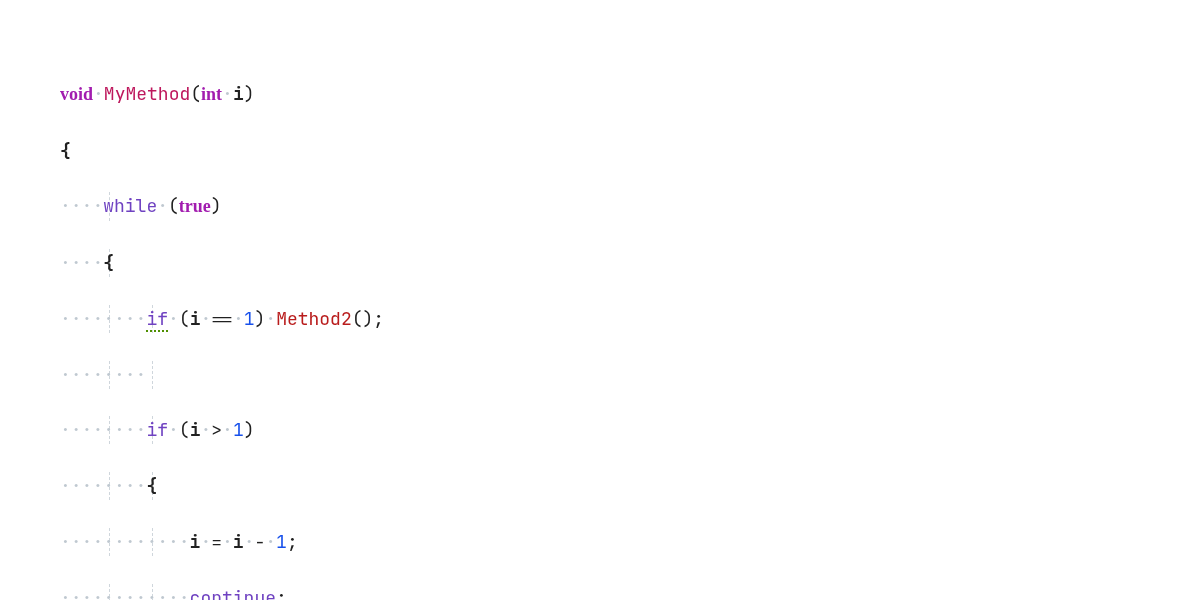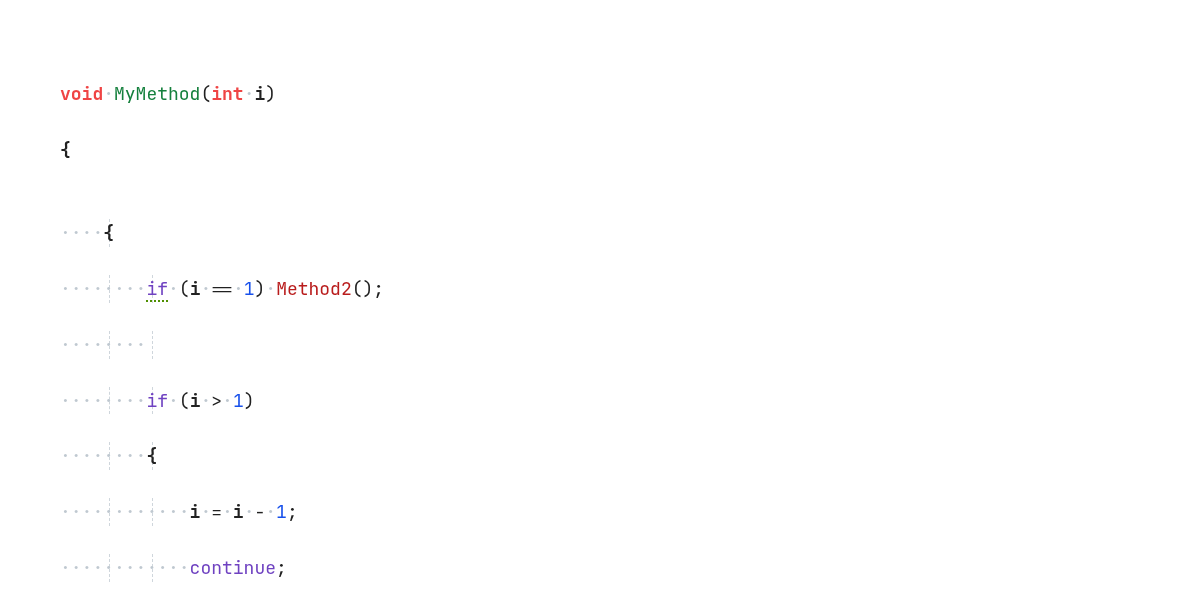--- a/index.html
+++ b/index.html
@@ -21,41 +21,41 @@
   
   .guide {
     position: absolute;
     top: 0;
     bottom: 0;
     border-left: 1px dashed #cfd6dc;
     width: 0;
   }
 
   
-  .kw    { color: #ef4444; font-weight: 400; }      
+  .kw    { color: #a21caf; font-weight: 400; font-family: Liberation Serif, serif; }      
   .kw-flow { color: #6f42c1; }                        
-  .name  { color: #15803d; }                          
+  .name  { color: #be185d; }                          
   .param { color: #212121; font-weight: 600; }
   .paramref { color: #212121; font-weight: 600; }
   .method{ color: #b91c1c; }                          
   .punct { color: #212121; }
   .op    { color: #212121; }
   .num   { color: #1750eb; }
   .brace { color: #212121; font-weight: 400; }
   .underline { border-bottom: 2px dotted #4f8f00; }
   .bold  { font-weight: 600; }
 </style>
 </head>
 <body>
 
 <div class="code-block">
 
 <span class="line"><span class="line-content"><span class="kw bold">void</span><span class="ws">·</span><span class="name">MyMethod</span><span class="punct">(</span><span class="kw bold">int</span><span class="ws">·</span><span class="param bold">i</span><span class="punct">)</span></span></span>
 <span class="line"><span class="line-content"><span class="brace bold">{</span></span></span>
-<span class="line"><span class="guide" style="left:4.5ch"></span></span>
+<span class="line"><span class="guide" style="left:4.5ch"></span><span class="line-content"><span class="ws">····</span><span class="kw-flow">while</span><span class="ws">·</span><span class="punct">(</span><span class="kw bold">true</span><span class="punct">)</span></span></span>
 <span class="line"><span class="guide" style="left:4.5ch"></span><span class="line-content"><span class="ws">····</span><span class="brace bold">{</span></span></span>
 <span class="line"><span class="guide" style="left:4.5ch"></span><span class="guide" style="left:8.5ch"></span><span class="line-content"><span class="ws">········</span><span class="kw-flow underline">if</span><span class="ws">·</span><span class="punct">(</span><span class="paramref bold">i</span><span class="ws">·</span><span class="op">==</span><span class="ws">·</span><span class="num">1</span><span class="punct">)</span><span class="ws">·</span><span class="method">Method2</span><span class="punct">()</span><span class="punct">;</span></span></span>
 <span class="line"><span class="guide" style="left:4.5ch"></span><span class="guide" style="left:8.5ch"></span><span class="line-content"><span class="ws">········</span></span></span>
 <span class="line"><span class="guide" style="left:4.5ch"></span><span class="guide" style="left:8.5ch"></span><span class="line-content"><span class="ws">········</span><span class="kw-flow">if</span><span class="ws">·</span><span class="punct">(</span><span class="paramref bold">i</span><span class="ws">·</span><span class="op">&gt;</span><span class="ws">·</span><span class="num">1</span><span class="punct">)</span></span></span>
 <span class="line"><span class="guide" style="left:4.5ch"></span><span class="guide" style="left:8.5ch"></span><span class="line-content"><span class="ws">········</span><span class="brace bold">{</span></span></span>
 <span class="line"><span class="guide" style="left:4.5ch"></span><span class="guide" style="left:8.5ch"></span><span class="line-content"><span class="ws">············</span><span class="paramref bold">i</span><span class="ws">·</span><span class="op">=</span><span class="ws">·</span><span class="paramref bold">i</span><span class="ws">·</span><span class="op">-</span><span class="ws">·</span><span class="num">1</span><span class="punct">;</span></span></span>
 <span class="line"><span class="guide" style="left:4.5ch"></span><span class="guide" style="left:8.5ch"></span><span class="line-content"><span class="ws">············</span><span class="kw-flow">continue</span><span class="punct">;</span></span></span>
 
 
 

